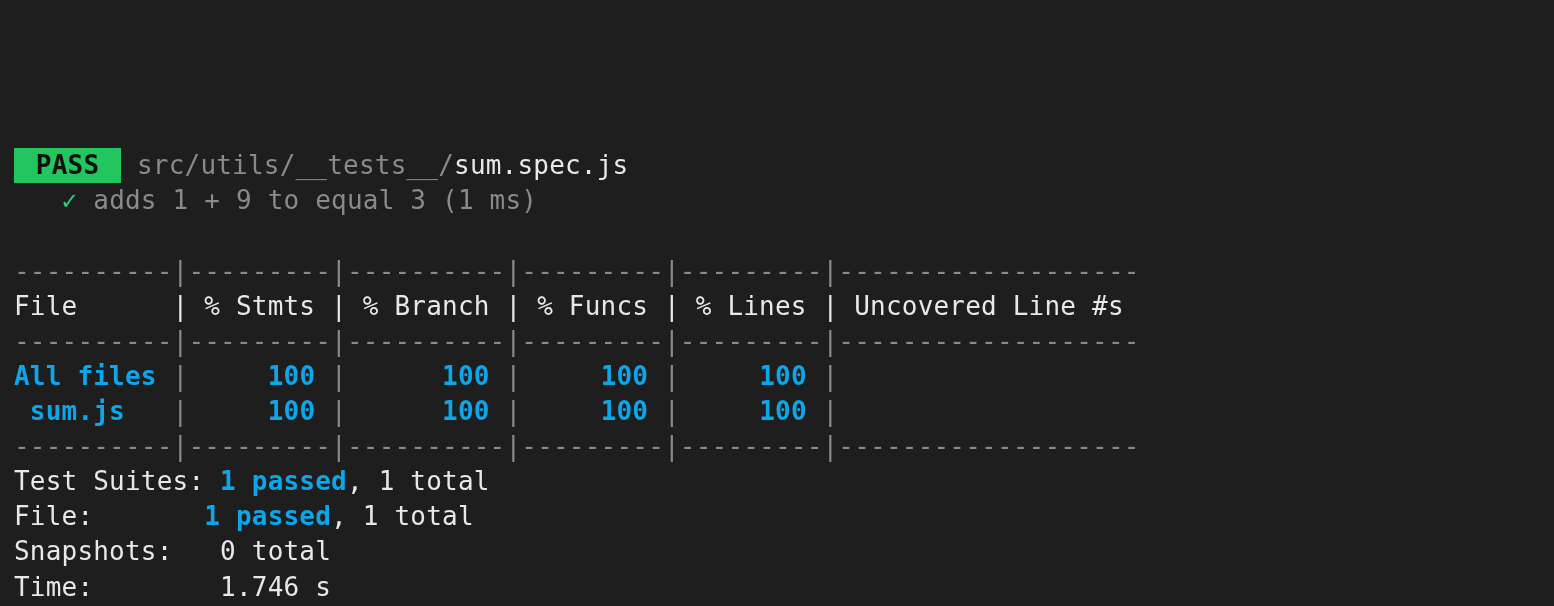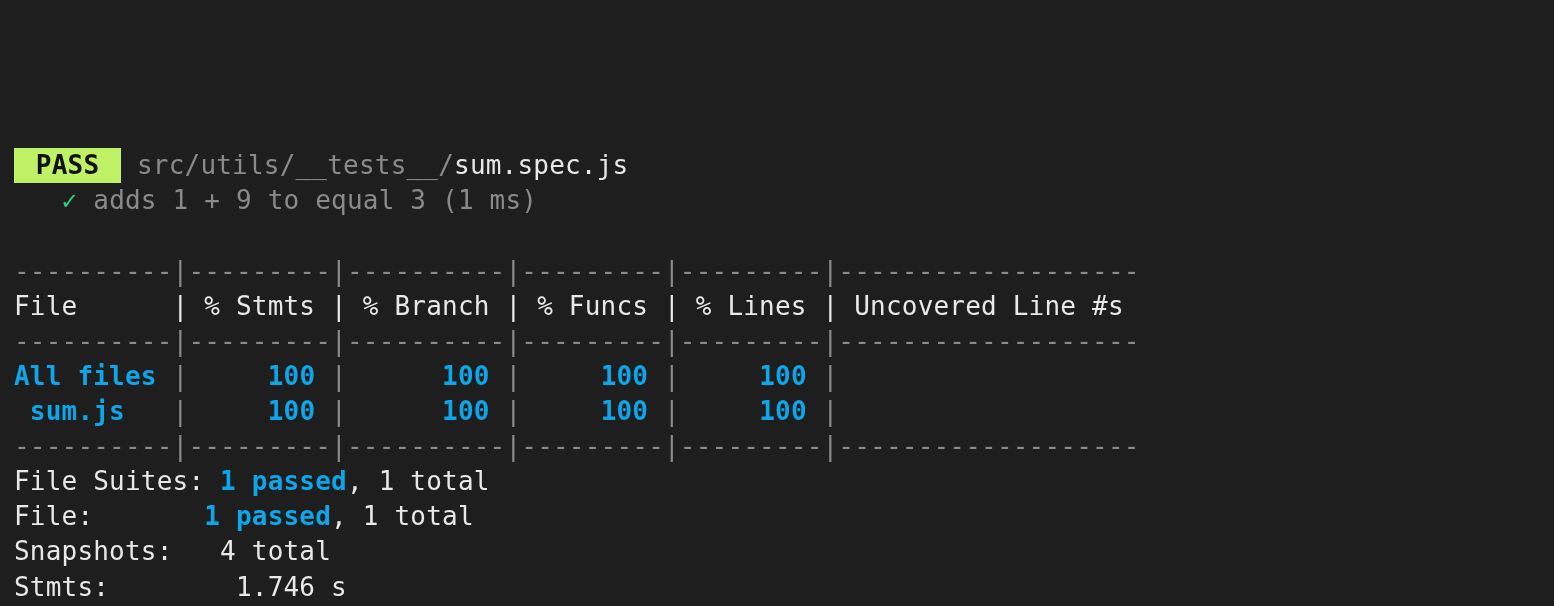--- a/index.html
+++ b/index.html
@@ -7,21 +7,21 @@
       background: #1e1e1e;
       color: #d0d0d0;
       font-family: "SF Mono", "Menlo", "Monaco", "Consolas", monospace;
       font-size: 26px;
       line-height: 1.35;
       padding: 8px 14px;
       white-space: pre;
       letter-spacing: 0.2px;
     }
     .pass-badge {
-      background: #bef264;
+      background: #22c55e;
       color: #111;
       font-weight: 700;
       padding: 0 6px;
       display: inline-block;
     }
     .dim   { color: #8a8a8a; }
     .white { color: #e8e8e8; }
     .bold  { font-weight: 400; }
     .greenbold { color: #0ea5e9; font-weight: 700; }
     .check { color: #26d07c; }
@@ -33,20 +33,20 @@
 
 <div><span class="pass-badge"> PASS </span><span class="dim"> src/utils/__tests__/</span><span class="white bold">sum.spec.js</span>
 <span class="dim">   </span><span class="check">✓</span><span class="dim"> adds 1 + 9 to equal 3 (1 ms)</span>
 
 <span class="dim">----------|---------|----------|---------|---------|-------------------</span>
 <span class="white">File      | % Stmts | % Branch | % Funcs | % Lines | Uncovered Line #s </span>
 <span class="dim">----------|---------|----------|---------|---------|-------------------</span>
 <span id="cov-rows"><span class="greenbold">All files</span><span class="dim"> </span><span class="dim">|</span><span class="greenbold">     100 </span><span class="dim">|</span><span class="greenbold">      100 </span><span class="dim">|</span><span class="greenbold">     100 </span><span class="dim">|</span><span class="greenbold">     100 </span><span class="dim">|</span><span class="dim"> </span>
 <span class="greenbold"> sum.js  </span><span class="dim"> </span><span class="dim">|</span><span class="greenbold">     100 </span><span class="dim">|</span><span class="greenbold">      100 </span><span class="dim">|</span><span class="greenbold">     100 </span><span class="dim">|</span><span class="greenbold">     100 </span><span class="dim">|</span><span class="dim"> </span>
 </span><span class="dim">----------|---------|----------|---------|---------|-------------------</span>
-<span class="white bold">File Suites: </span><span class="greenbold">1 passed</span><span class="white">, 1 total</span>
+<span class="white bold">Test Suites: </span><span class="greenbold">1 passed</span><span class="white">, 1 total</span>
 <span class="white bold">File:       </span><span class="greenbold">1 passed</span><span class="white">, 1 total</span>
-<span class="white bold">Snapshots:   </span><span class="white">4 total</span>
-<span class="white bold">Stmts:        </span><span class="white">1.746 s</span>
+<span class="white bold">Snapshots:   </span><span class="white">0 total</span>
+<span class="white bold">Time:        </span><span class="white">1.746 s</span>
 </div>
 
 
 
 
 </body></html>

